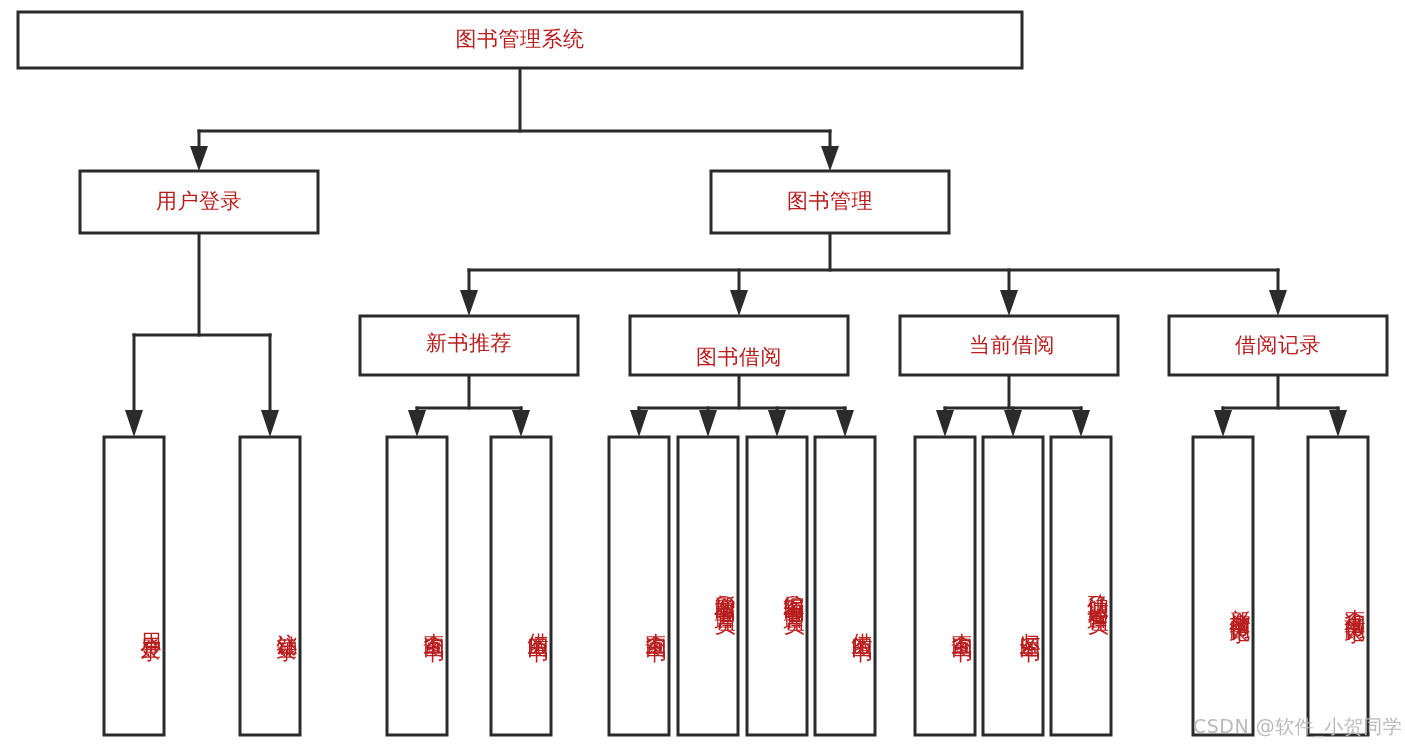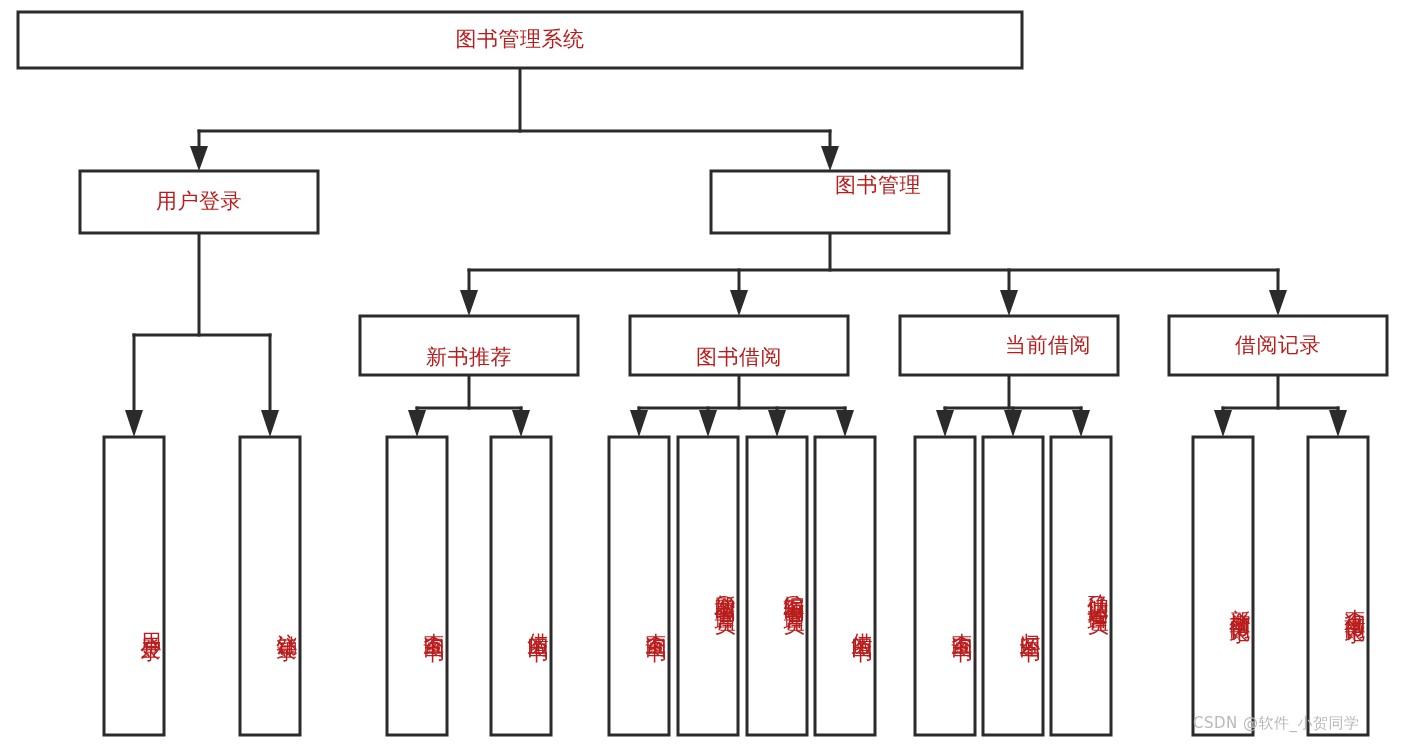--- a/index.html
+++ b/index.html
@@ -59,21 +59,21 @@
     text-orientation: upright;
     font-size: 21px;
     line-height: 1.25;
     letter-spacing: 3px;
     align-items: flex-start;
     justify-content: center;
     padding-top: 6px;
   }
   .watermark {
     position: absolute;
-    font-size: 15px;
+    font-size: 19px;
     color: #b9b9b9;
     letter-spacing: 0.5px;
     white-space: nowrap;
     font-family: "DejaVu Sans", "Liberation Sans", sans-serif;
   }
 </style>
 </head>
 <body>
 
 <div id="diagram-root">
@@ -169,25 +169,25 @@
       <rect class="node-box" x="1051" y="437" width="60" height="298"></rect>
 
       <rect class="node-box" x="1193" y="437" width="60" height="298"></rect>
       <rect class="node-box" x="1308" y="437" width="60" height="298"></rect>
     </g>
   </svg>
 
   <div class="node-label horizontal" style="left:18px;  top:12px;  width:1004px; height:56px;">图书管理系统</div>
 
   <div class="node-label horizontal" style="left:80px;  top:171px; width:238px; height:62px;">用户登录</div>
-  <div class="node-label horizontal" style="left:711px; top:155px; width:238px; height:62px;margin-left:48px;">图书管理</div>
-
-  <div class="node-label horizontal" style="left:360px;  top:328px; width:218px; height:59px;">新书推荐</div>
+  <div class="node-label horizontal" style="left:711px; top:171px; width:238px; height:62px;">图书管理</div>
+
+  <div class="node-label horizontal" style="left:360px;  top:314px; width:218px; height:59px;">新书推荐</div>
   <div class="node-label horizontal" style="left:630px;  top:316px; width:218px; height:59px;margin-top:12px;">图书借阅</div>
-  <div class="node-label horizontal" style="left:948px;  top:316px; width:200px; height:59px;">当前借阅</div>
+  <div class="node-label horizontal" style="left:912px;  top:316px; width:200px; height:59px;">当前借阅</div>
   <div class="node-label horizontal" style="left:1169px; top:316px; width:218px; height:59px;">借阅记录</div>
 
   <div class="node-label vertical" style="left:104px;  top:502px; width:60px; height:233px;">用户登录</div>
   <div class="node-label vertical" style="left:240px;  top:502px; width:60px; height:233px;">注销登录</div>
 
   <div class="node-label vertical" style="left:387px;  top:502px; width:60px; height:233px;">查询图书</div>
   <div class="node-label vertical" style="left:491px;  top:502px; width:60px; height:233px;">借阅图书</div>
 
   <div class="node-label vertical" style="left:609px;  top:502px; width:60px; height:233px;">查询图书</div>
   <div class="node-label vertical" style="left:678px;  top:440px; width:60px; height:295px;">新增图书（管理员）</div>

